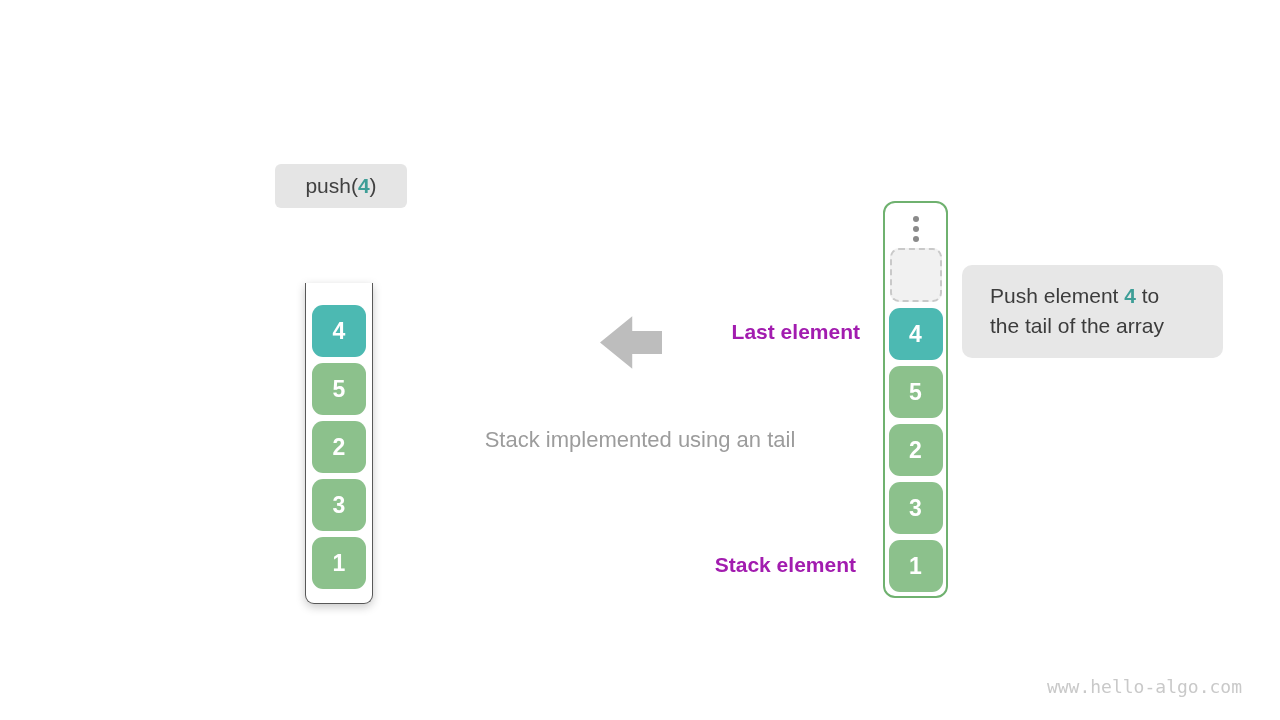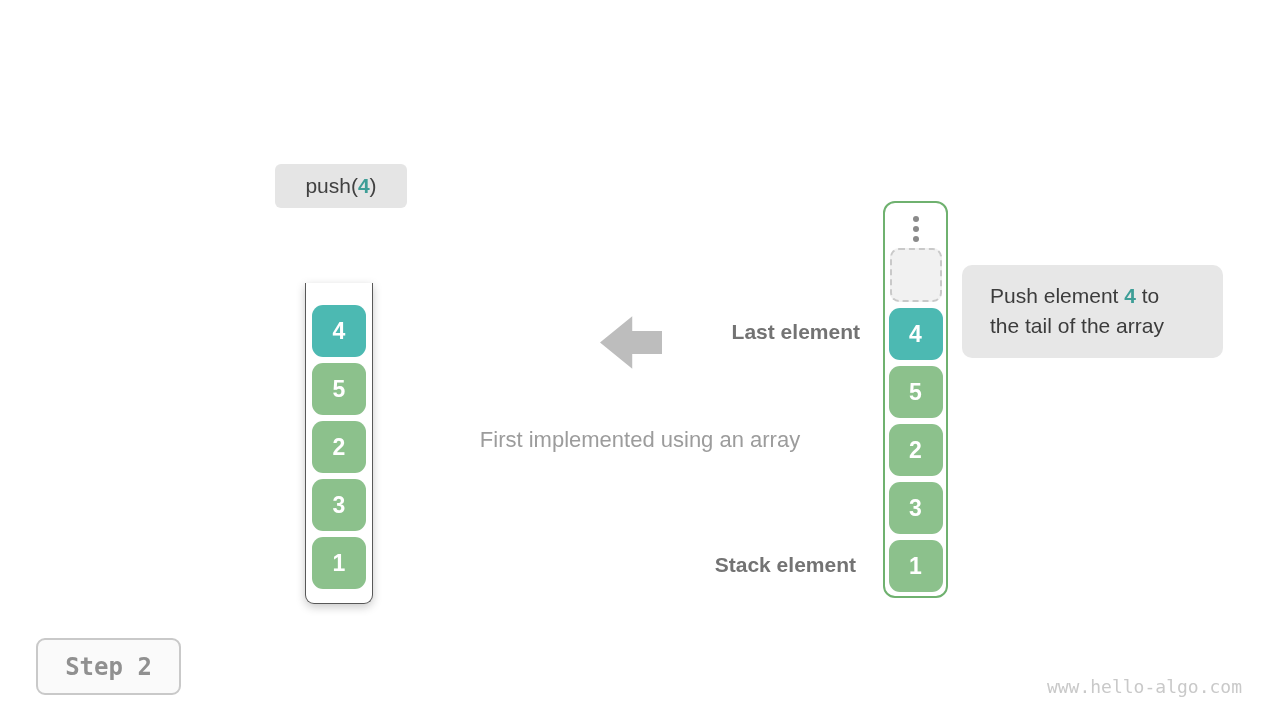--- a/index.html
+++ b/index.html
@@ -50,21 +50,21 @@
   
   .arrow-left {
     position: absolute; left: 600px; top: 314px;
     width: 62px; height: 57px;
     background: #bdbdbd;
     clip-path: polygon(0% 50%, 52% 4%, 52% 30%, 100% 30%, 100% 70%, 52% 70%, 52% 96%);
   }
 
   
   .anno {
-    position: absolute; color: #737373;
+    position: absolute; color: #a21caf;
     font-size: 21px; font-weight: bold; text-align: right;
   }
   .anno.last { left: 560px; top: 320px; width: 300px; }
   .anno.first { left: 560px; top: 553px; width: 296px; }
   .caption {
     position: absolute; left: 430px; top: 427px; width: 420px;
     text-align: center; color: #9c9c9c; font-size: 22px;
   }
 
   
@@ -136,21 +136,21 @@
     <div class="cell teal">4</div>
     <div class="cell">5</div>
     <div class="cell">2</div>
     <div class="cell">3</div>
     <div class="cell">1</div>
   </div>
 
   <div class="arrow-left"></div>
 
   <div class="anno last">Last element</div>
-  <div class="caption">First implemented using an array</div>
+  <div class="caption">Stack implemented using an tail</div>
   <div class="anno first">Stack element</div>
 
   <div class="array-container">
     <div class="dots">
         <i></i>
         <i></i>
         <i></i>
       </div>
     <div class="empty-slot"></div>
     <div class="cell teal">4</div>
@@ -158,17 +158,16 @@
     <div class="cell">2</div>
     <div class="cell">3</div>
     <div class="cell">1</div>
   </div>
 
   <div class="callout">
     <div><span>Push element </span><span class="hl">4</span><span> to</span></div>
     <div>the tail of the array</div>
   </div>
 
-  <div class="step">Step 2</div>
 
   <div class="watermark">www.hello-algo.com</div>
 
 </div>
 
 </body></html>

